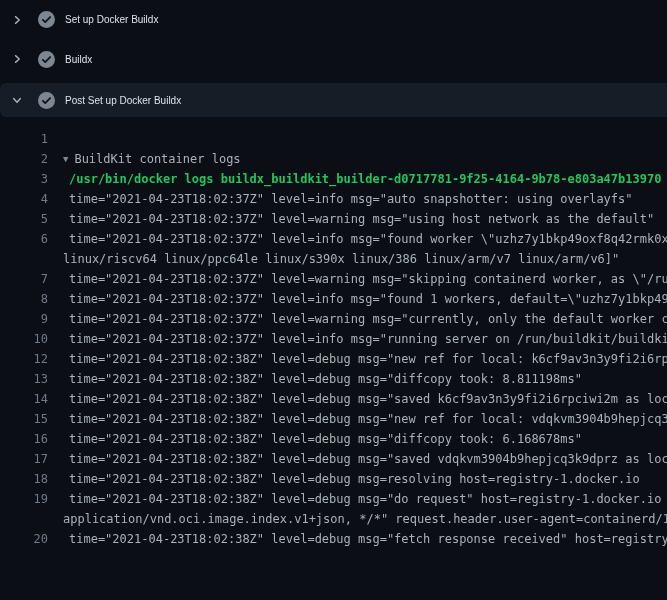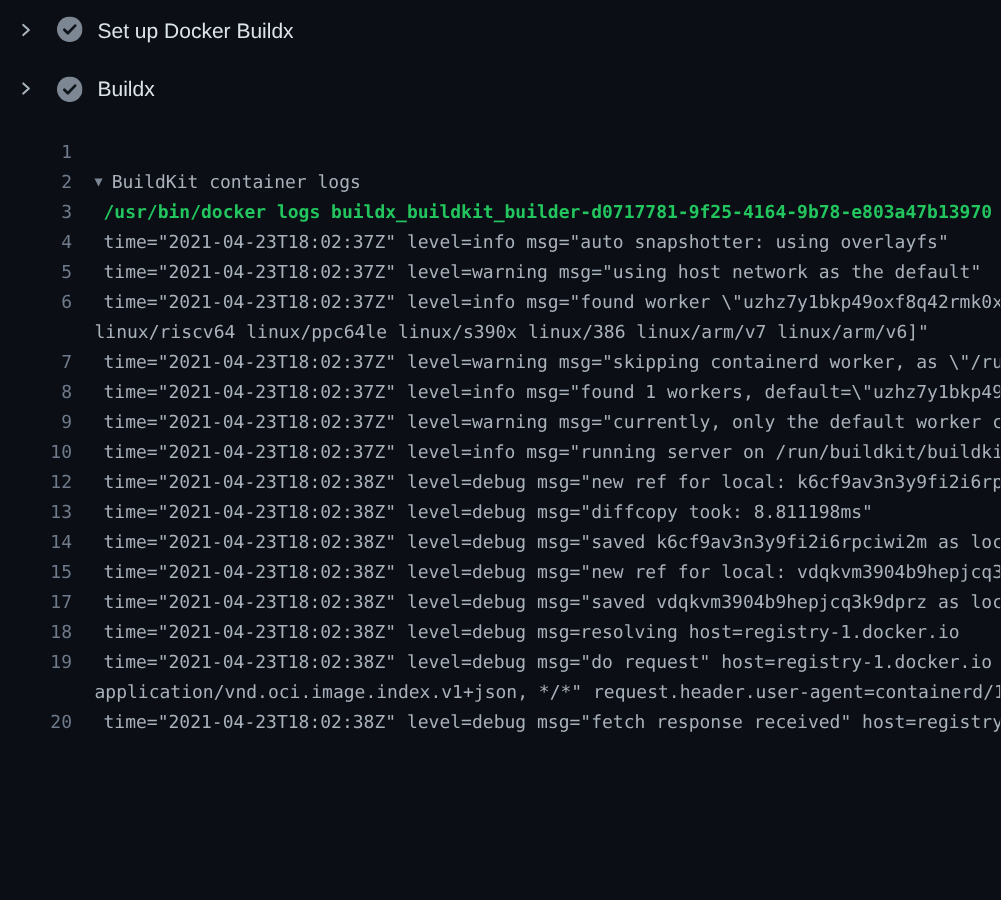--- a/index.html
+++ b/index.html
@@ -12,21 +12,21 @@
   }
   
   .steps{width:100%;}
   .step{
     height:39.5px;
     display:flex;align-items:center;
     padding-left:10px;
     box-sizing:border-box;
     cursor:pointer;
     color:#dce3ea;
-    font-size:14px;
+    font-size:10px;
   }
   .step.expanded{
     height:34px;
     margin-top:4px;
     background:#171d26;
     border-radius:6px 0 0 6px;
   }
   .chev{
     width:14px;height:14px;flex:none;
     margin-right:14px;
@@ -94,20 +94,34 @@
     <span class="check">
       <svg width="17" height="17" viewBox="0 0 16 16">
         <circle cx="8" cy="8" r="8" fill="#7d8794"></circle>
         <path d="M4.6 8.3l2.2 2.2 4.6-4.8" stroke="#10151c" stroke-width="1.7" fill="none" stroke-linecap="round" stroke-linejoin="round"></path>
       </svg>
     </span>
     <span class="step-title">Buildx</span>
   </div>
 
 
+  <div class="step expanded">
+    <span class="chev down">
+      <svg width="12" height="12" viewBox="0 0 16 16">
+        <path d="M6 3.5l5 4.5-5 4.5" stroke="#aab4be" stroke-width="1.8" fill="none" stroke-linecap="round" stroke-linejoin="round"></path>
+      </svg>
+    </span>
+    <span class="check">
+      <svg width="17" height="17" viewBox="0 0 16 16">
+        <circle cx="8" cy="8" r="8" fill="#7d8794"></circle>
+        <path d="M4.6 8.3l2.2 2.2 4.6-4.8" stroke="#10151c" stroke-width="1.7" fill="none" stroke-linecap="round" stroke-linejoin="round"></path>
+      </svg>
+    </span>
+    <span class="step-title">Post Set up Docker Buildx</span>
+  </div>
 </div>
   <div class="log">
   <div class="row plain">
     <span class="num">1</span>
   </div>
 
   <div class="row group">
     <span class="num">2</span>
     <span class="text"><span class="caret">▼</span><span>BuildKit container logs</span></span>
   </div>
@@ -171,20 +185,24 @@
   <div class="row plain indent">
     <span class="num">14</span>
     <span class="text">time="2021-04-23T18:02:38Z" level=debug msg="saved k6cf9av3n3y9fi2i6rpciwi2m as loca</span>
   </div>
 
   <div class="row plain indent">
     <span class="num">15</span>
     <span class="text">time="2021-04-23T18:02:38Z" level=debug msg="new ref for local: vdqkvm3904b9hepjcq3k</span>
   </div>
 
+  <div class="row plain indent">
+    <span class="num">16</span>
+    <span class="text">time="2021-04-23T18:02:38Z" level=debug msg="diffcopy took: 6.168678ms"</span>
+  </div>
 
   <div class="row plain indent">
     <span class="num">17</span>
     <span class="text">time="2021-04-23T18:02:38Z" level=debug msg="saved vdqkvm3904b9hepjcq3k9dprz as loca</span>
   </div>
 
   <div class="row plain indent">
     <span class="num">18</span>
     <span class="text">time="2021-04-23T18:02:38Z" level=debug msg=resolving host=registry-1.docker.io</span>
   </div>

